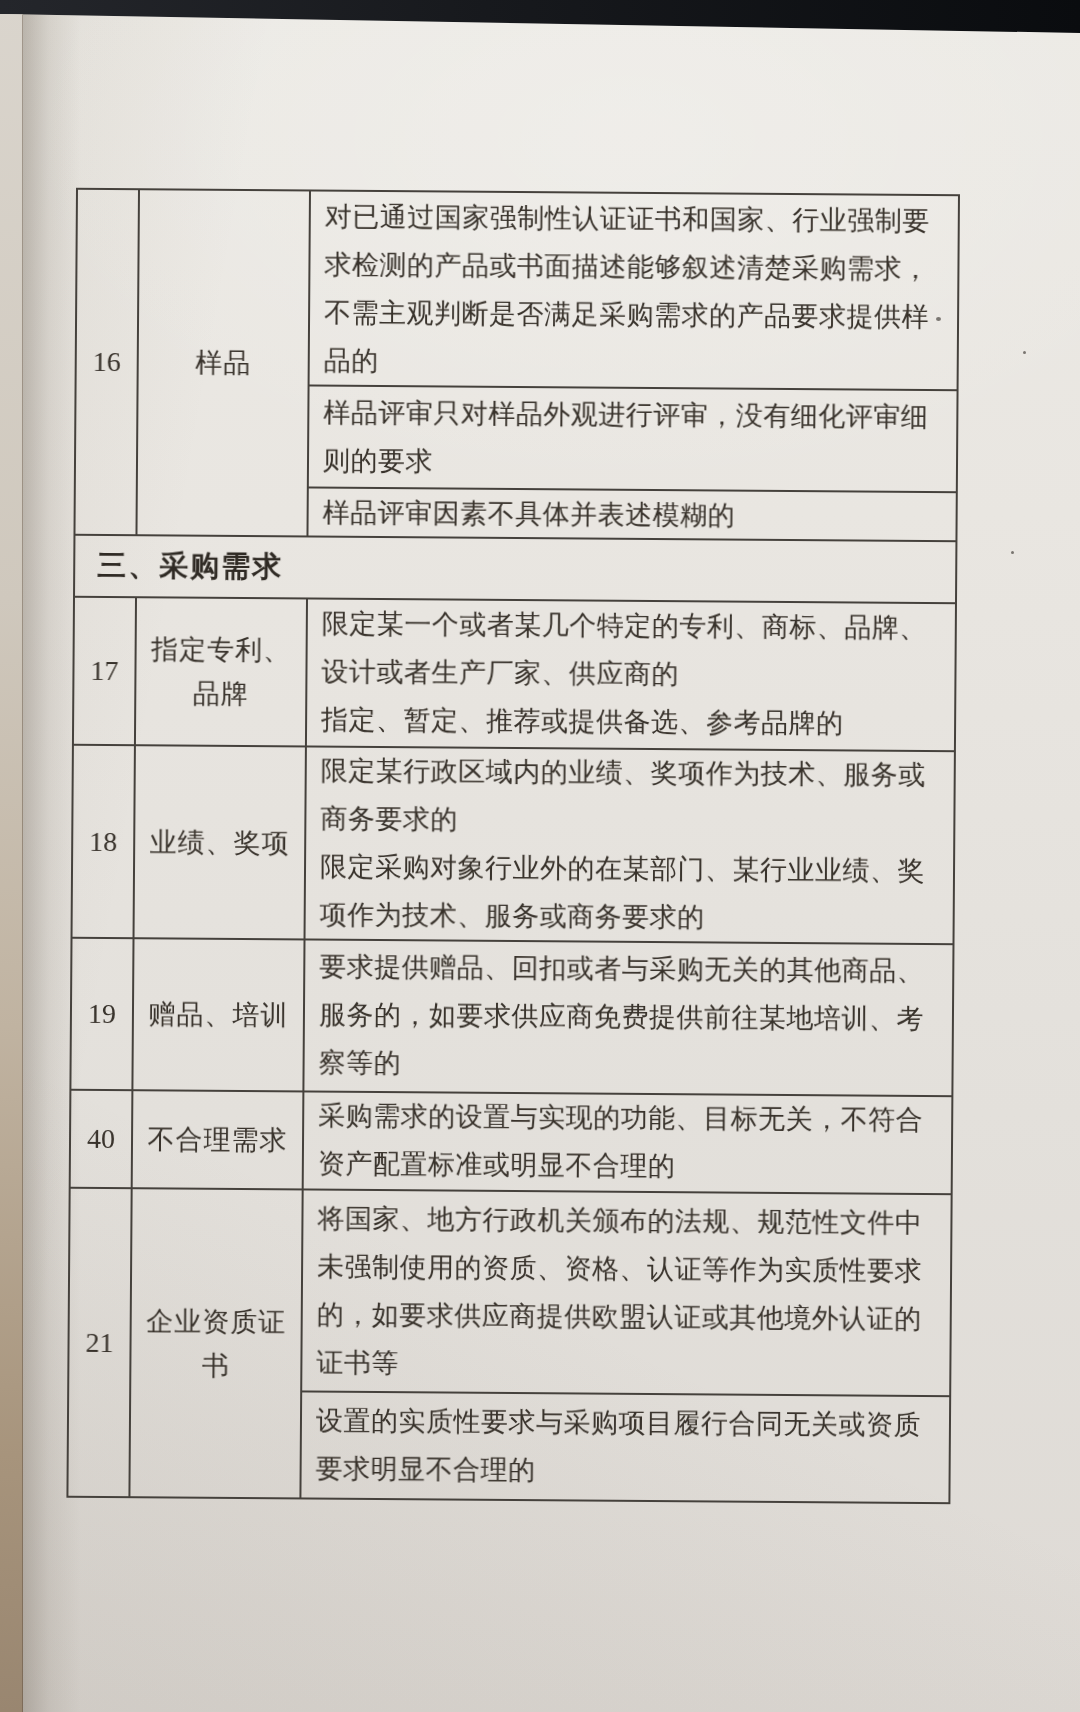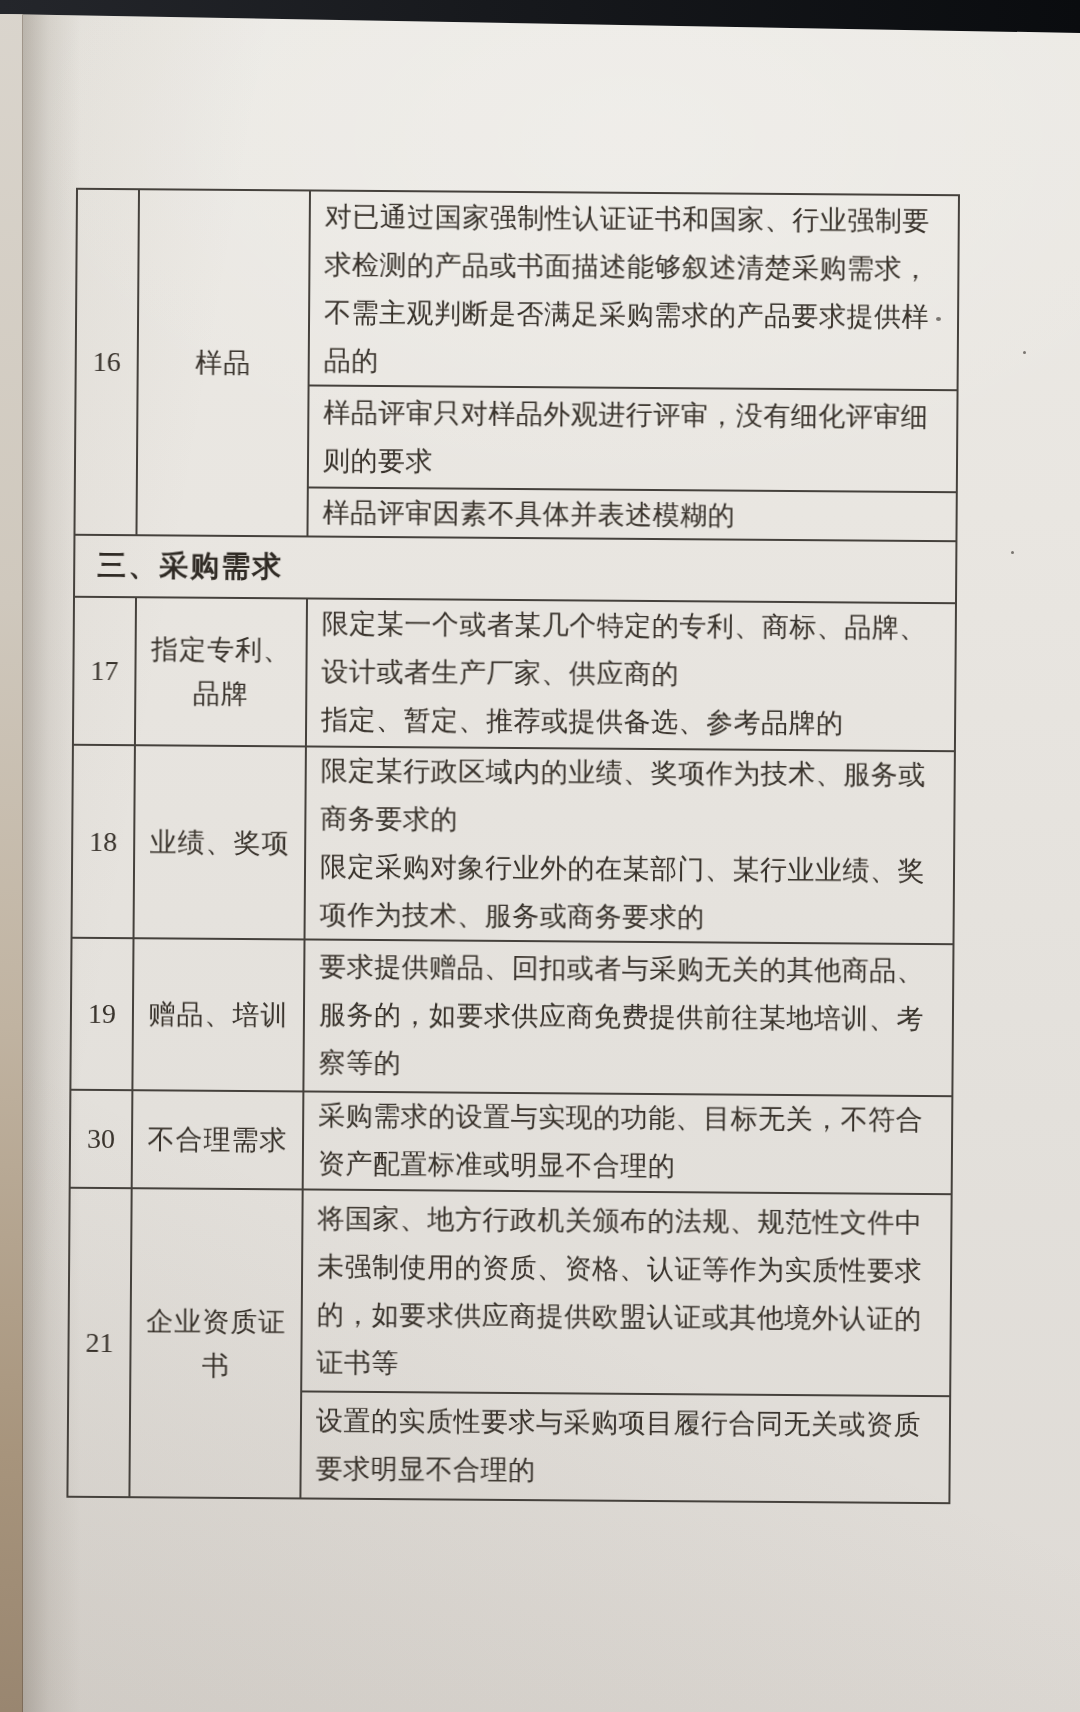--- a/index.html
+++ b/index.html
@@ -115,21 +115,21 @@
       <div class="cell num">19</div>
       <div class="cell cat">赠品、培训</div>
       <div class="descs">
         <div class="desc" style="height:148px">要求提供赠品、回扣或者与采购无关的其他商品、
 服务的，如要求供应商免费提供前往某地培训、考
 察等的</div>
       </div>
     </div>
 
     <div class="trow" style="height:98px">
-      <div class="cell num">30</div>
+      <div class="cell num">40</div>
       <div class="cell cat">不合理需求</div>
       <div class="descs">
         <div class="desc" style="height:94px">采购需求的设置与实现的功能、目标无关，不符合
 资产配置标准或明显不合理的</div>
       </div>
     </div>
 
     <div class="trow" style="height:309px">
       <div class="cell num">21</div>
       <div class="cell cat">企业资质证

